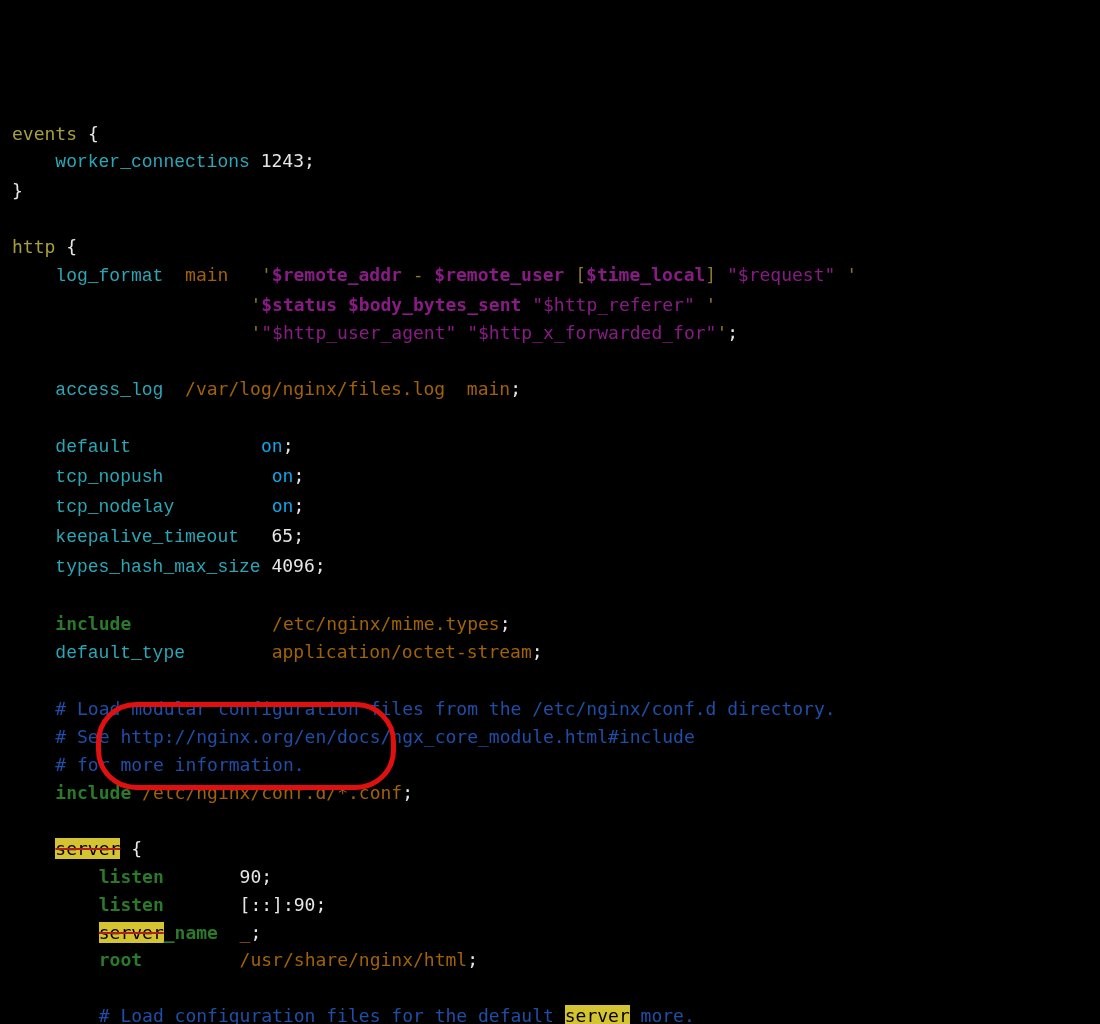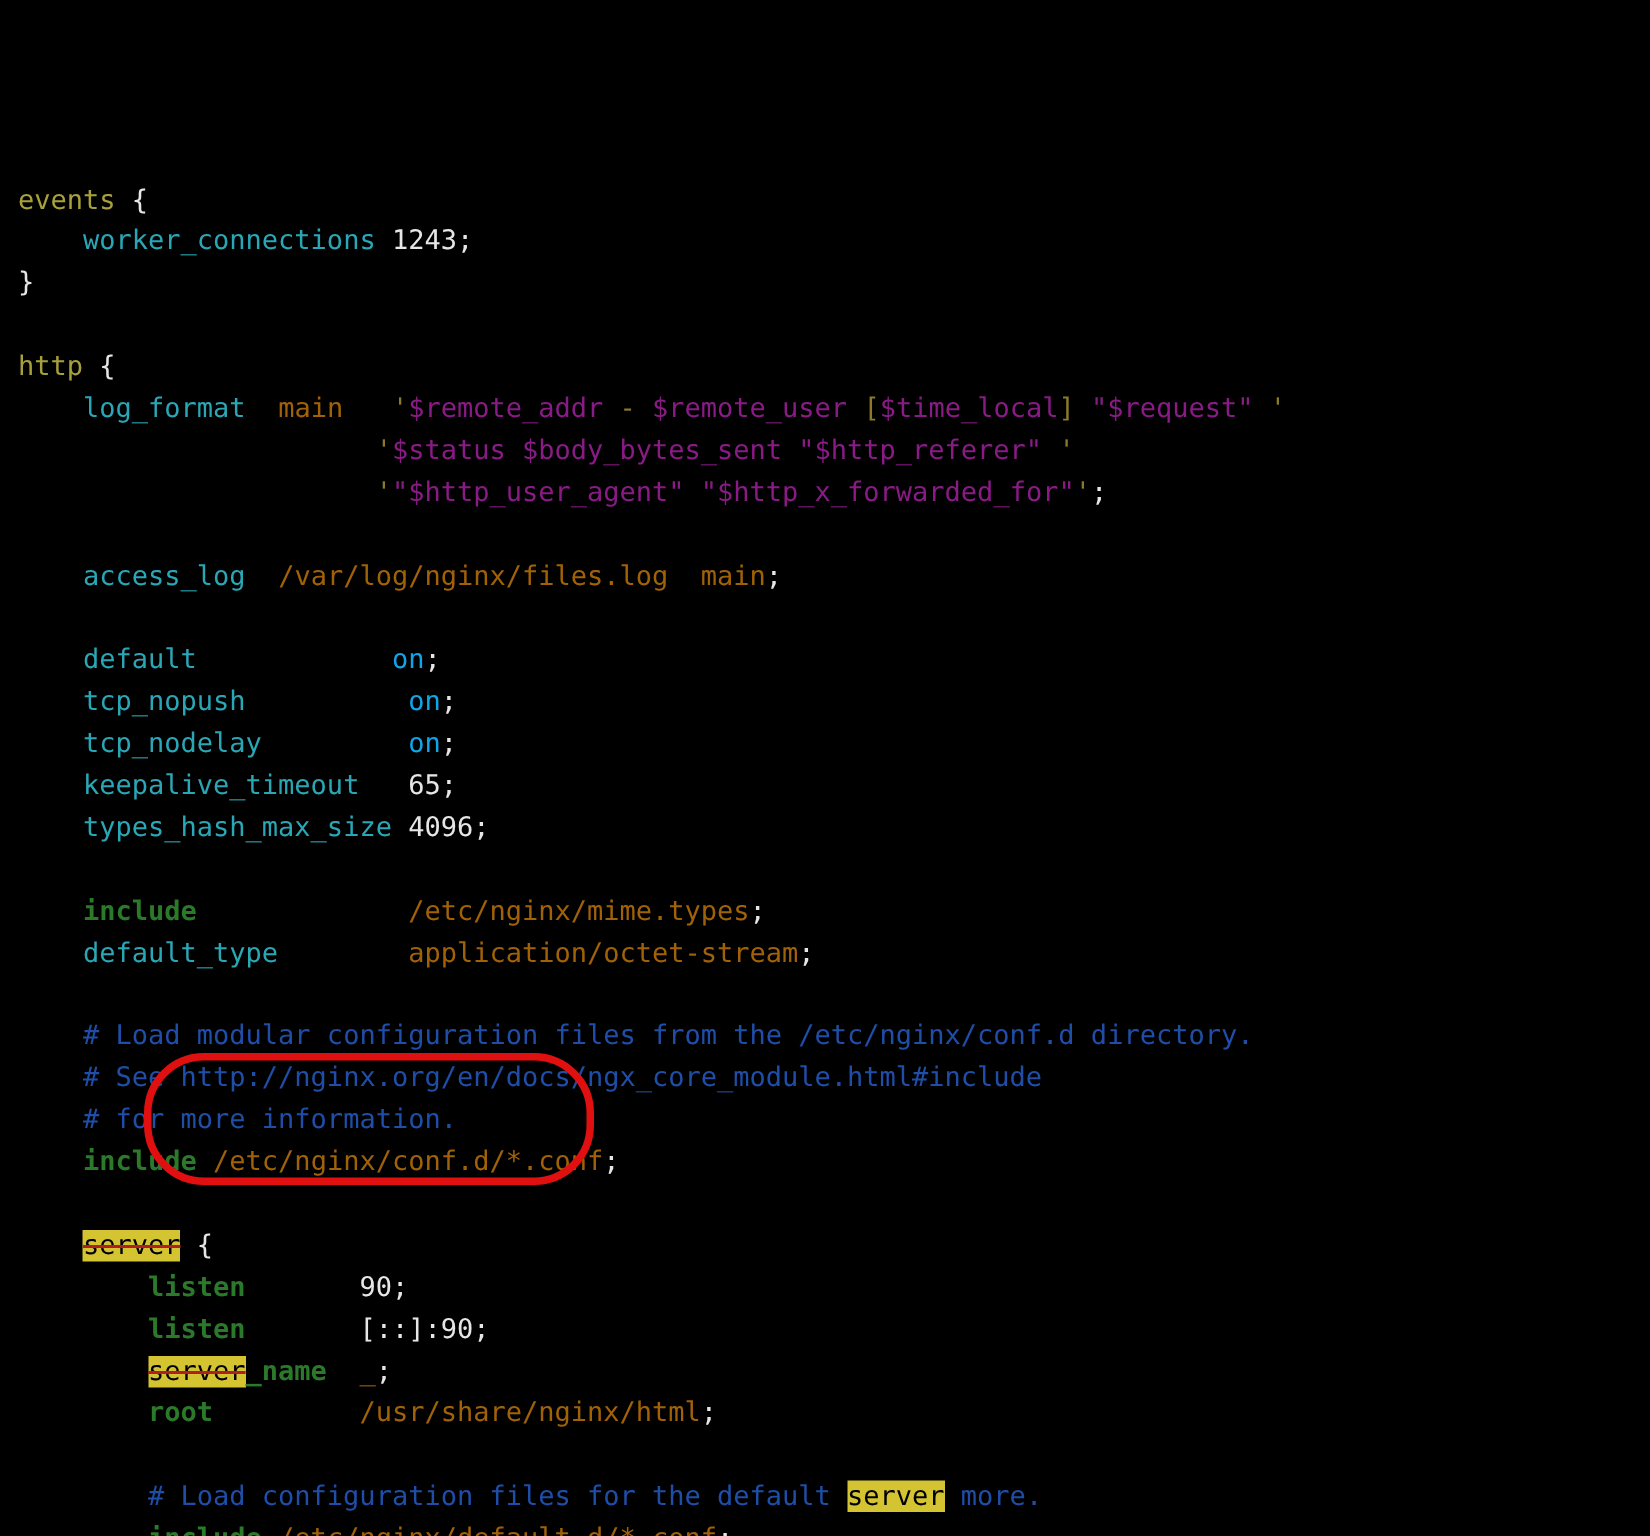--- a/index.html
+++ b/index.html
@@ -10,28 +10,28 @@
     font-size: 18px;
     line-height: 1.55;
     padding: 8px 12px;
     width: 1100px;
     height: 1024px;
     overflow: hidden;
     position: relative;
     white-space: pre;
   }
   .kw-olive   { color: #a8a03a; }
-  .kw-teal    { color: #2aa7b6; }
+  .kw-teal    { color: #2aa7b6; font-family: Liberation Mono, monospace; }
   .kw-green   { color: #2a7a2a; font-weight: bold; }
   .val        { color: #a16207; }
   .num        { color: #e6e6e6; }
   .on         { color: #0ea5e9; }
   .semi       { color: #e6e6e6; }
   .q          { color: #8a7a2a; }       
-  .var        { color: #8a1b86; }       
+  .var        { color: #8a1b86; font-weight: bold; }       
   .str-dq     { color: #8a1b86; }       
   .comment    { color: #1f4ea8; }
   .hl         { background: #d4c431; color: #000; text-decoration: line-through; text-decoration-color: #b02020; text-decoration-thickness: 2px;}
   .hl-plain   { background: #d4c431; color: #000; }
   .dash       { color: #8a7a2a; }
   .brace      { color: #e6e6e6; }
 
   
   .anno {
     position: absolute;

